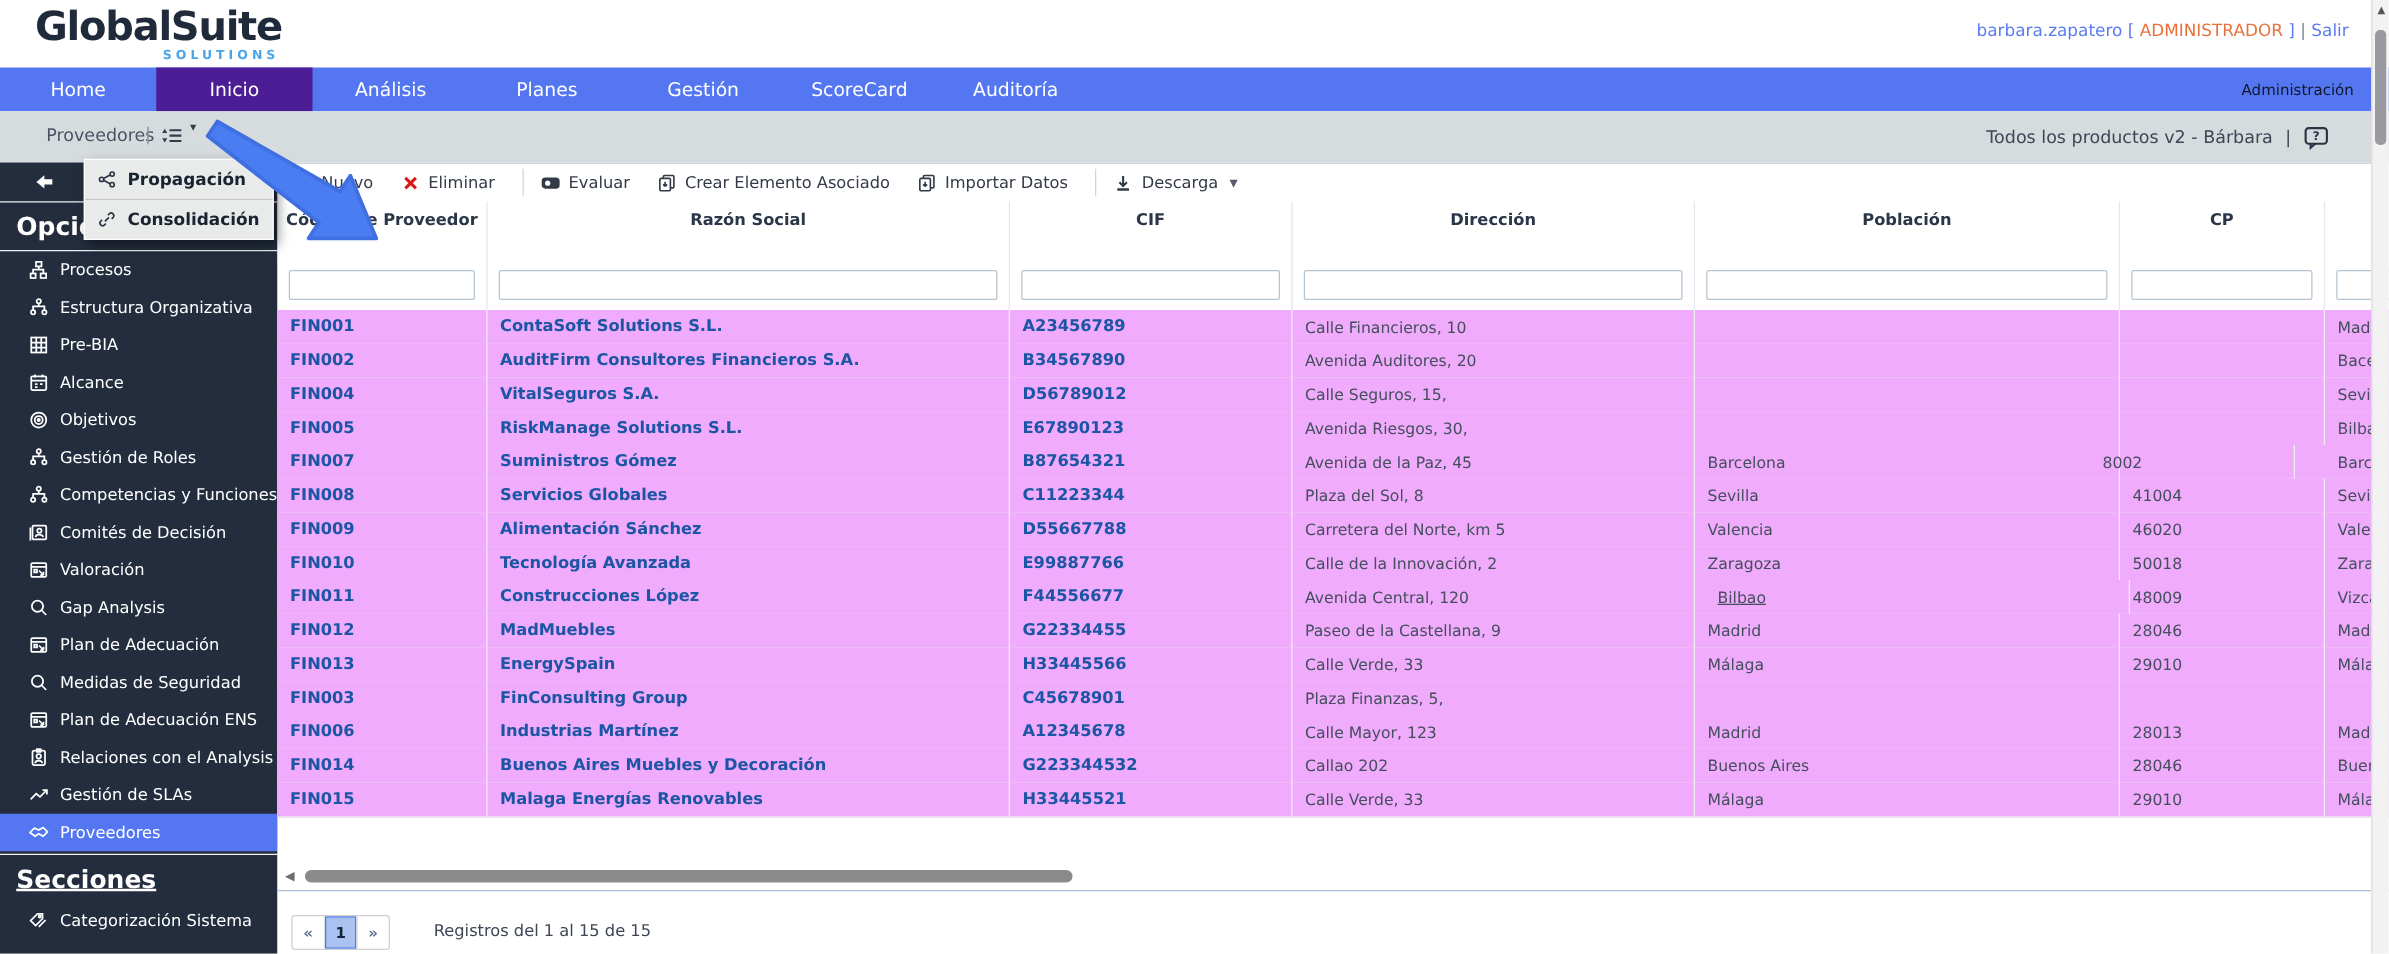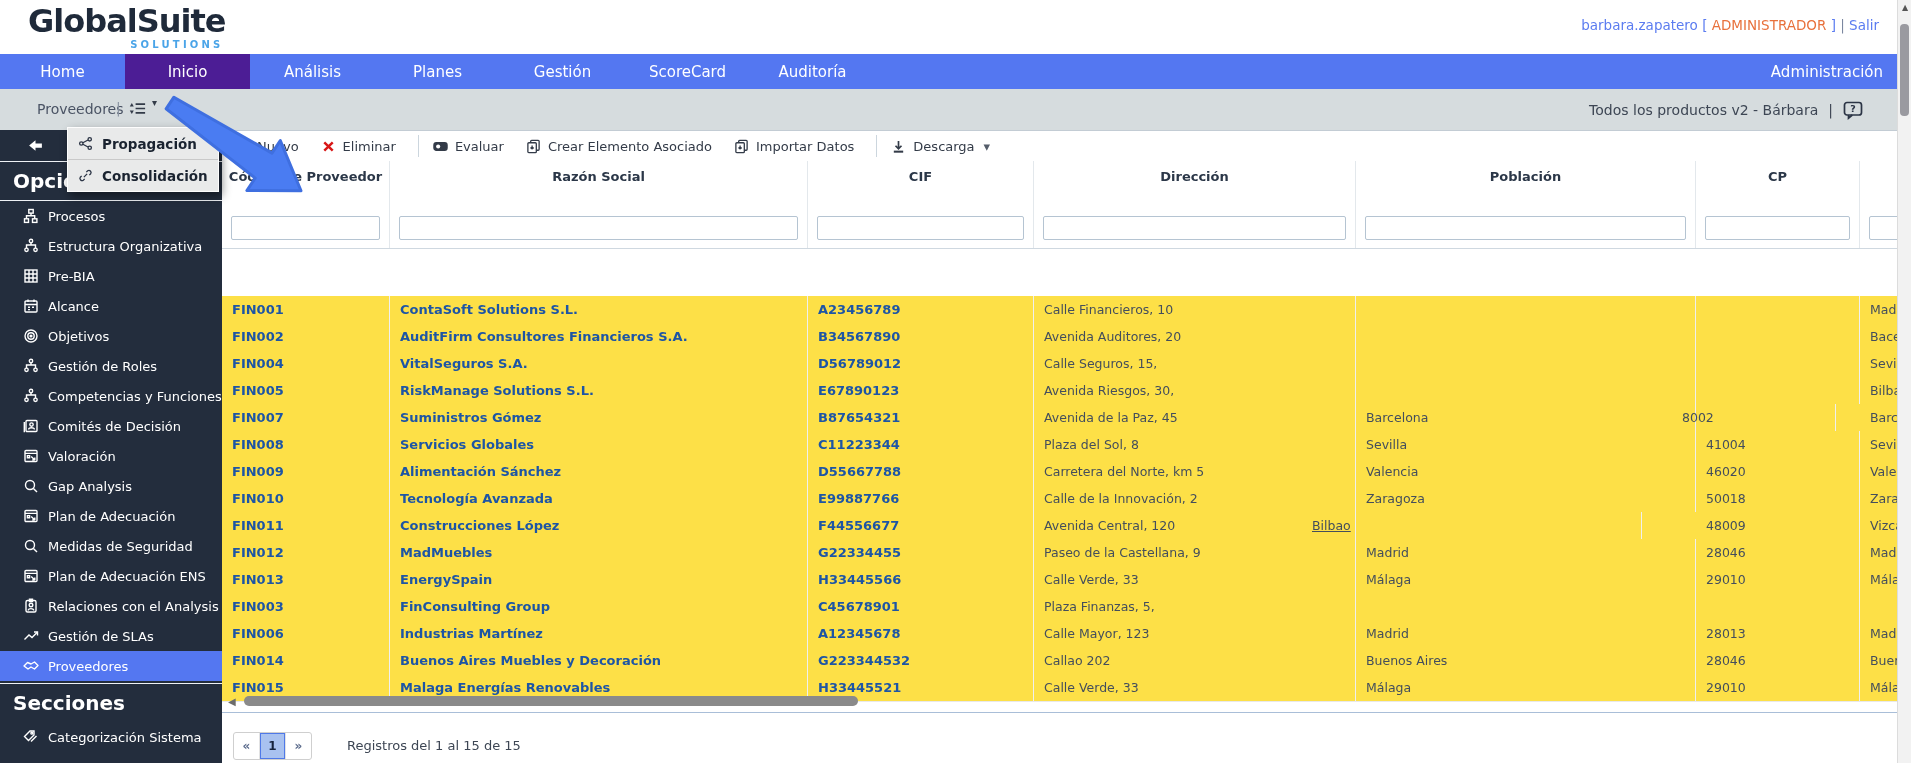--- a/index.html
+++ b/index.html
@@ -15,56 +15,56 @@
   .brand-sub{position:absolute;right:2px;top:36px;font-size:10px;letter-spacing:3.2px;color:#4aa4e8;font-weight:bold;}
   .userbar{position:absolute;right:32px;top:17px;font-size:13.5px;white-space:nowrap;}
   .userbar .u{color:#5b7cf0;}
   .userbar .r{color:#e8713c;}
   .userbar .d{color:#7b87a0;}
 
   
   .nav{position:absolute;left:0;top:54px;width:1911px;height:35px;background:#5477f1;display:flex;align-items:stretch;}
   .nav .tab{width:125px;display:flex;align-items:center;justify-content:center;color:#fff;font-size:15px;cursor:pointer;}
   .nav .tab.active{background:#4c1d95;}
-  .nav .admin{margin-left:auto;display:flex;align-items:center;color:#ffffff;font-size:15px;padding-right:28px;cursor:pointer;}
+  .nav .admin{margin-left:auto;display:flex;align-items:center;color:#0f172a;font-size:12px;padding-right:28px;cursor:pointer;}
 
   
   .crumbbar{position:absolute;left:0;top:89px;width:1911px;height:41px;background:#d6dcde;}
   .crumb-title{position:absolute;left:37px;top:12px;font-size:14px;color:#4a5364;}
   .crumb-div{position:absolute;left:116px;top:11px;color:#8a93a2;font-size:14px;}
   .crumb-icon{position:absolute;left:128px;top:10px;color:#333b48;}
   .crumb-caret{position:absolute;left:152px;top:8px;color:#333b48;font-size:10px;}
   .crumb-right{position:absolute;right:48px;top:11px;display:flex;align-items:center;gap:10px;font-size:14px;color:#3d4654;}
   .crumb-right .help{color:#2b3445;cursor:pointer;}
 
   
   .sidebar{position:absolute;left:0;top:130px;width:222px;height:633px;background:#232d3d;color:#fff;overflow:hidden;}
   .back-row{height:31px;display:flex;align-items:center;padding-left:27px;border-bottom:1px solid #eef1f5;cursor:pointer;color:#fff;}
   .side-title{font-size:20px;font-weight:bold;padding:7px 0 7px 13px;border-bottom:1px solid #eef1f5;}
-  .side-title.second{border-bottom:none;border-top:1px solid #eef1f5;margin-top:2px;}
+  .side-title.second{border-bottom:none;border-top:1px solid #eef1f5;margin-top:2px;text-decoration:underline;}
   .side-item{height:30px;display:flex;align-items:center;gap:9px;padding-left:22px;font-size:13px;cursor:pointer;white-space:nowrap;}
   .side-item .icon{width:17px;color:#fff;}
   .side-item.active{background:#5477f1;}
 
   
   .content{position:absolute;left:222px;top:130px;width:1689px;height:633px;background:#fff;overflow:hidden;border-top:1px solid #c3ccd4;}
   .toolbar{position:absolute;left:0;top:0;width:100%;height:30px;display:flex;align-items:center;padding-left:13px;box-sizing:border-box;}
   .tbtn{display:flex;align-items:center;gap:7px;font-size:13px;color:#333b48;margin-right:22px;cursor:pointer;white-space:nowrap;}
   .tsep{width:1px;height:22px;background:#ccd6de;margin:0 14px 0 0;}
   .ic-plus-icon{color:#2fa43c;}
   .ic-x-icon{color:#d81717;}
   .tcaret{color:#555d6a;margin-left:2px;}
 
   .thead{position:absolute;left:0;top:30px;width:100%;height:47px;background:#fff;}
   .th{position:absolute;top:0;height:47px;display:flex;align-items:flex-start;justify-content:center;padding-top:8px;
       font-size:13px;font-weight:bold;color:#2b3748;border-right:1px solid #e3e8ec;box-sizing:border-box;}
   .tfilter{position:absolute;left:0;top:77px;width:100%;height:40px;border-bottom:1px solid #cfd8e0;}
   .tfilter .fcell{position:absolute;top:0;height:40px;border-right:1px solid #e3e8ec;box-sizing:border-box;display:flex;align-items:center;}
   .tfilter input{height:20px;border:1px solid #b5c4d2;border-radius:2px;margin:0 9px;width:calc(100% - 20px);outline:none;font-size:12px;}
-  .trow{position:absolute;left:0;width:100%;height:27px;border-bottom:1px solid #e9e9e9;background:#fde047;cursor:pointer;margin-top:48px;}
+  .trow{position:absolute;left:0;width:100%;height:27px;border-bottom:1px solid #e9e9e9;background:#f0abfc;cursor:pointer;}
   .td{position:absolute;top:0;height:27px;display:flex;align-items:center;padding-left:10px;box-sizing:border-box;
       border-right:1px solid #efefef;font-size:12.5px;color:#444e5c;white-space:nowrap;overflow:hidden;}
   .td.link{color:#1d55a5;font-weight:bold;font-size:13px;}
 
   .hscroll{position:absolute;left:0;top:562px;width:100%;height:18px;}
   .hs-arrow{position:absolute;left:6px;top:3px;color:#6c6c6c;font-size:10px;cursor:pointer;}
   .hs-thumb{position:absolute;left:22px;top:3px;width:614px;height:10px;background:#8a8a8a;border-radius:5px;cursor:pointer;}
   .hs-line{position:absolute;left:0;top:581px;width:100%;height:1px;background:#a9bed8;}
 
   .pager-box{position:absolute;left:11px;top:601px;display:flex;border:1px solid #cfcfcf;border-radius:3px;overflow:hidden;background:#fff;}
@@ -491,21 +491,21 @@
         <div class="td" style="left: 812px; width: 322px;">Calle de la Innovación, 2</div>
         <div class="td" style="left: 1134px; width: 340px;">Zaragoza</div>
         <div class="td" style="left: 1474px; width: 164px;">50018</div>
         <div class="td" style="left: 1638px; width: 80px;">Zarag</div>
       </div>
       <div class="trow" style="top: 333px;">
         <div class="td link" style="left: 0px; width: 168px;">FIN011</div>
         <div class="td link" style="left: 168px; width: 418px;">Construcciones López</div>
         <div class="td link" style="left: 586px; width: 226px;">F44556677</div>
         <div class="td" style="left: 812px; width: 322px;">Avenida Central, 120</div>
-        <div class="td" style="left: 1080px; width: 340px; text-decoration: underline;">Bilbao</div>
+        <div class="td" style="left: 1142px; width: 340px; text-decoration: underline;">Bilbao</div>
         <div class="td" style="left: 1474px; width: 164px;">48009</div>
         <div class="td" style="left: 1638px; width: 80px;">Vizca</div>
       </div>
       <div class="trow" style="top: 360px;">
         <div class="td link" style="left: 0px; width: 168px;">FIN012</div>
         <div class="td link" style="left: 168px; width: 418px;">MadMuebles</div>
         <div class="td link" style="left: 586px; width: 226px;">G22334455</div>
         <div class="td" style="left: 812px; width: 322px;">Paseo de la Castellana, 9</div>
         <div class="td" style="left: 1134px; width: 340px;">Madrid</div>
         <div class="td" style="left: 1474px; width: 164px;">28046</div>

